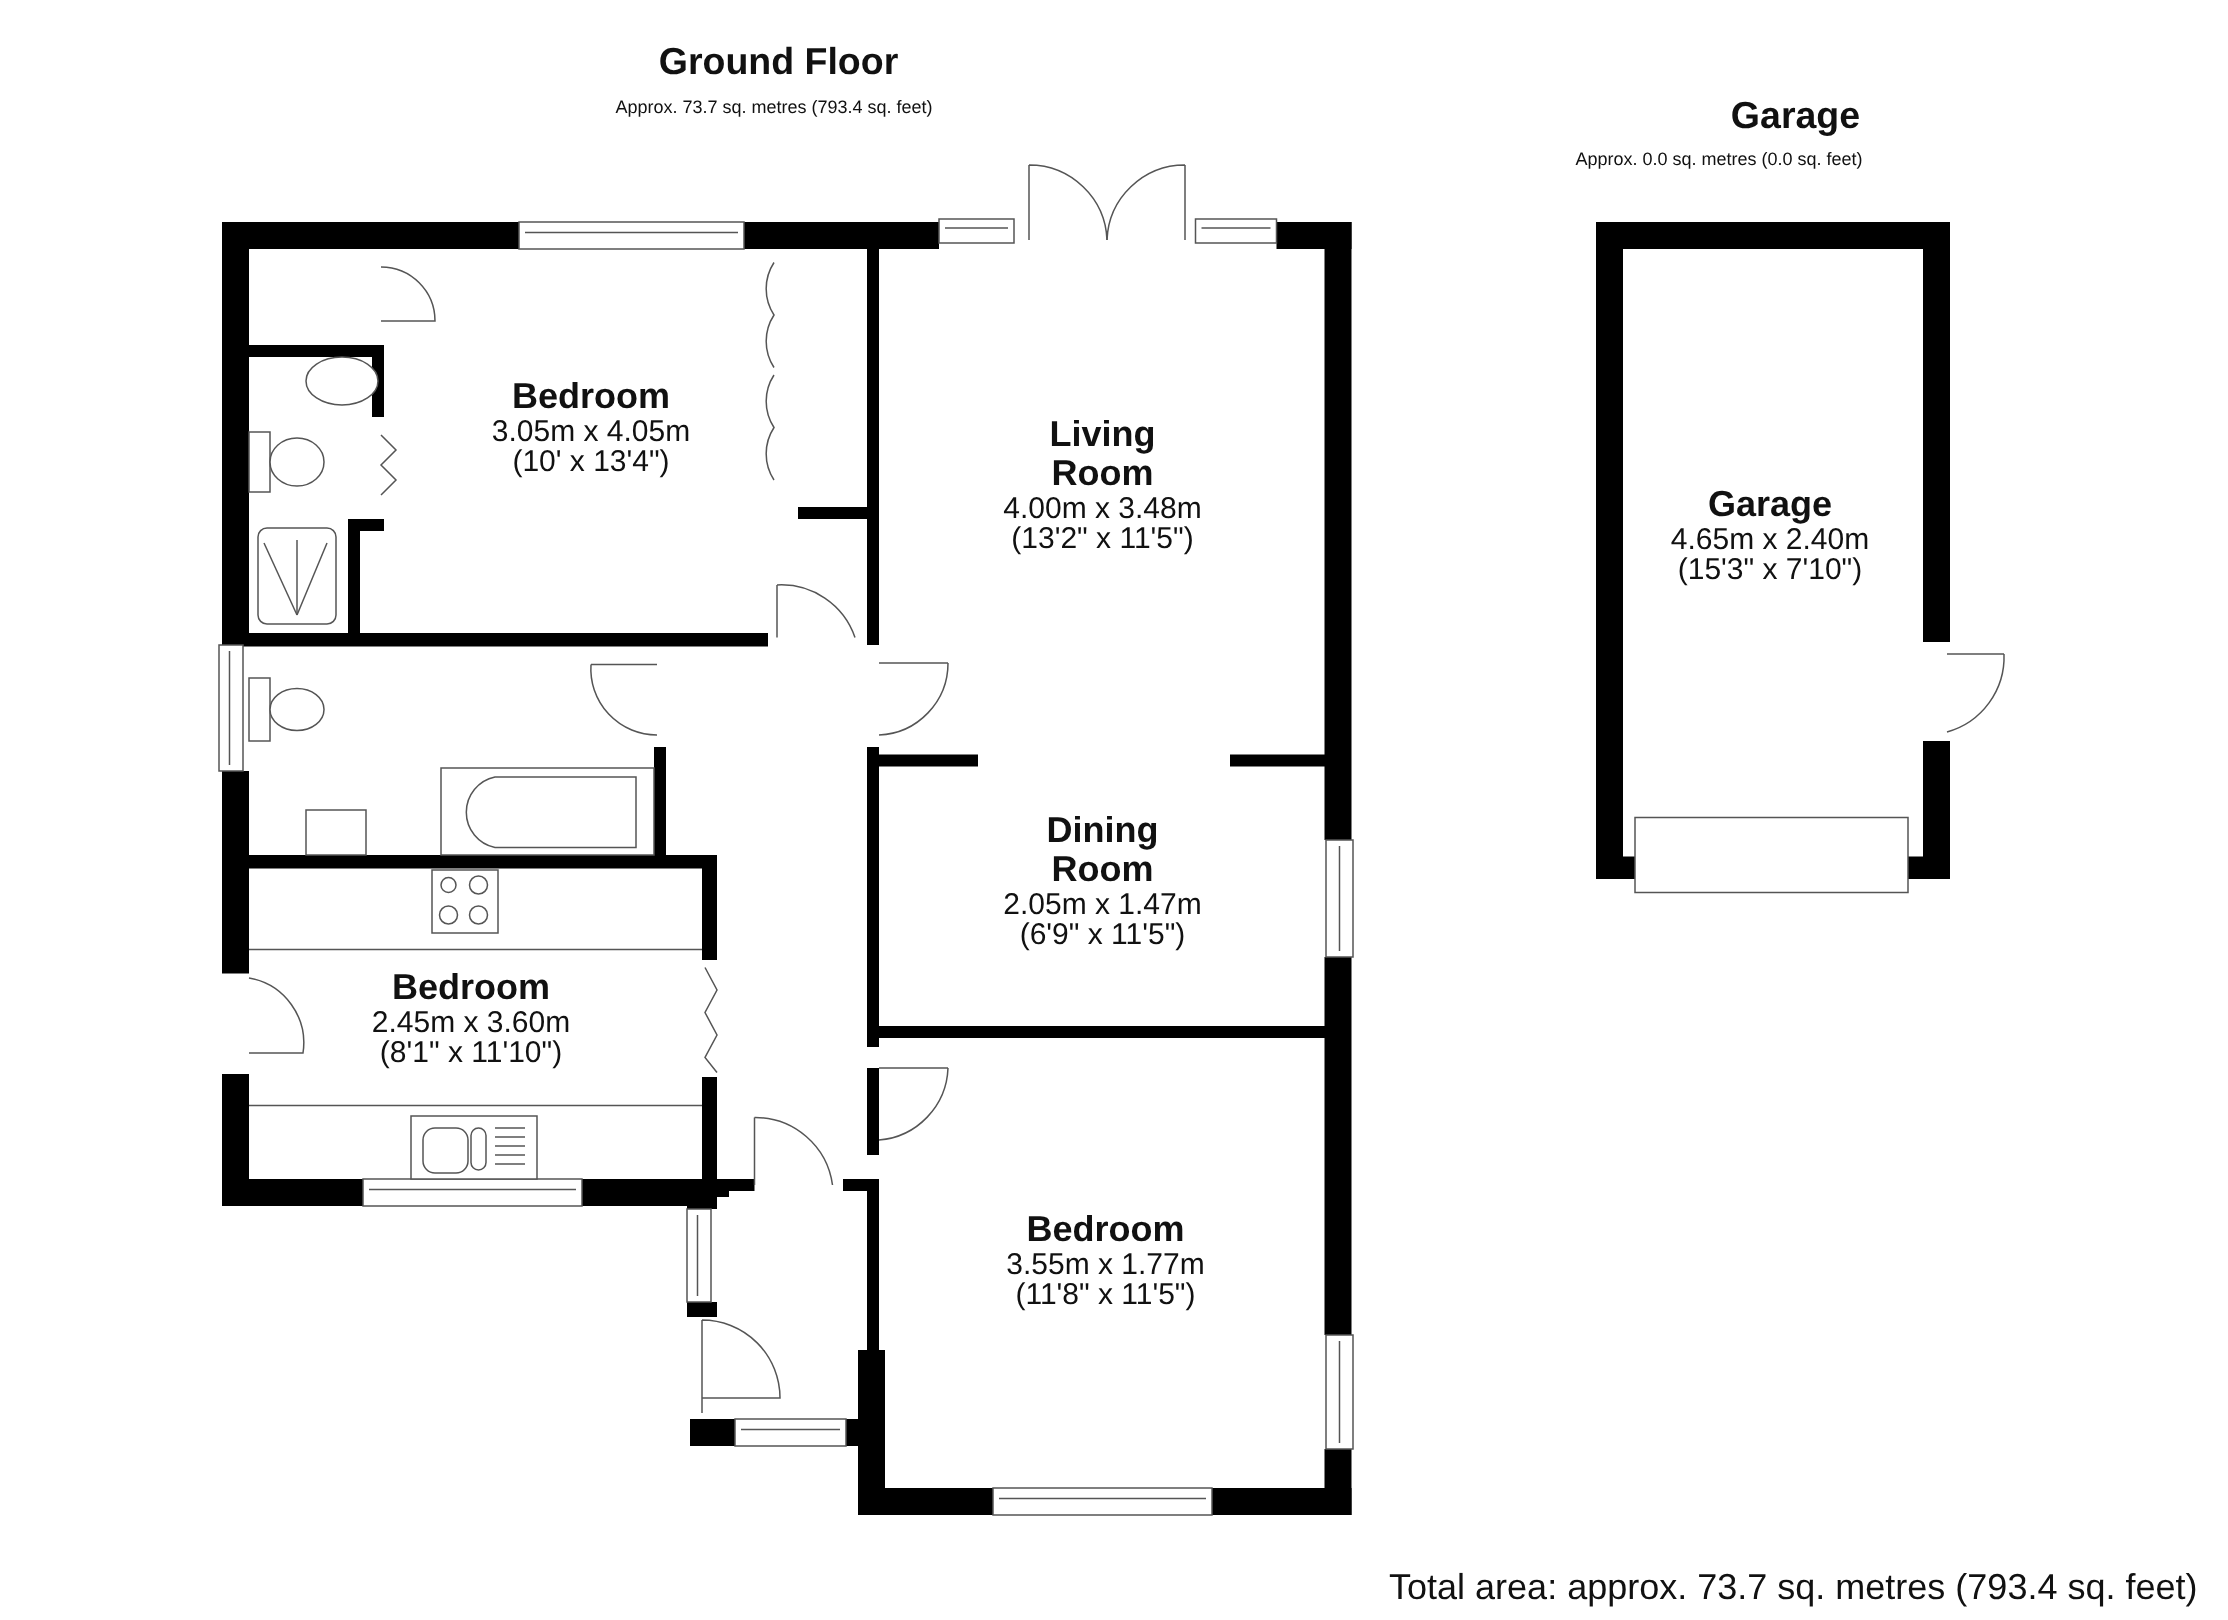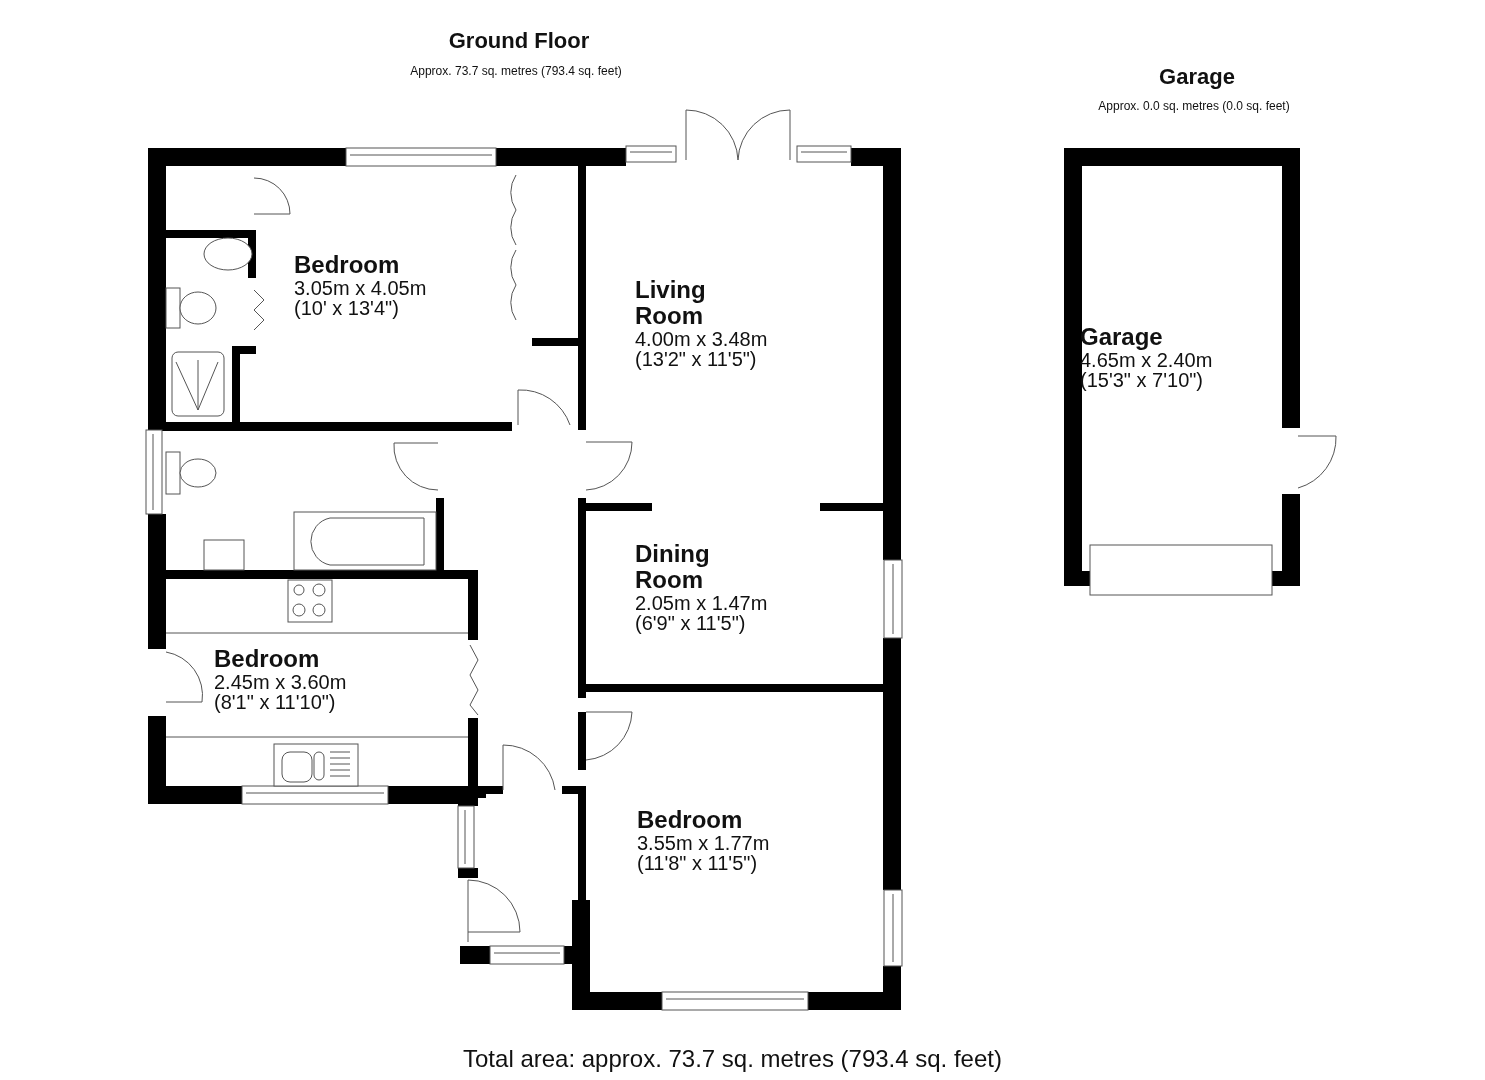--- a/index.html
+++ b/index.html
@@ -1,32 +1,32 @@
 <!DOCTYPE html>
 <html><head>
 <meta charset="utf-8">
 <style>
   html, body { margin: 0; padding: 0; background: #ffffff; }
   body { width: 1485px; height: 1080px; position: relative; overflow: hidden; font-family: "Liberation Sans", sans-serif; color: #111; }
-  .title { position: absolute; text-align: center; font-weight: bold; font-size: 22px; line-height: 30px; }
+  .title { position: absolute; text-align: center; font-weight: bold; font-size: 25px; line-height: 30px; }
   .subtitle { position: absolute; text-align: center; font-size: 12px; line-height: 18px; }
   svg.plan { position: absolute; left: 0; top: 0; }
-  .room-label { position: absolute; text-align: left; line-height: 1.1; }
+  .room-label { position: absolute; text-align: center; line-height: 1.1; }
   .room-name { font-weight: bold; font-size: 24px; line-height: 26px; display: block; }
   .room-dim { font-size: 20px; line-height: 20px; display: block; }
-  .footer { position: absolute; left: 0; width: 1465px; top: 1045px; text-align: center; font-size: 24px; }
+  .footer { position: absolute; left: 0; width: 1465px; top: 1045px; text-align: right; font-size: 24px; }
 </style>
 </head>
 <body>
 
 <div class="title" style="left:369px;width:300px;top:26px;">Ground Floor</div>
 <div class="subtitle" style="left:316px;width:400px;top:62px;">Approx. 73.7 sq. metres (793.4 sq. feet)</div>
 
 <div class="title" style="left:1097px;width:200px;top:62px;">Garage</div>
-<div class="subtitle" style="left:1044px;width:300px;top:97px;">Approx. 0.0 sq. metres (0.0 sq. feet)</div>
+<div class="subtitle" style="left:996px;width:300px;top:97px;">Approx. 0.0 sq. metres (0.0 sq. feet)</div>
 
 <svg class="plan" width="1485" height="1080">
   <g fill="#000">
 
     <rect x="148" y="148" width="198" height="18"></rect>
     <rect x="496" y="148" width="130" height="18"></rect>
     <rect x="851" y="148" width="50" height="18"></rect>
 
     <rect x="148" y="148" width="18" height="282"></rect>
     <rect x="148" y="514" width="18" height="135"></rect>

